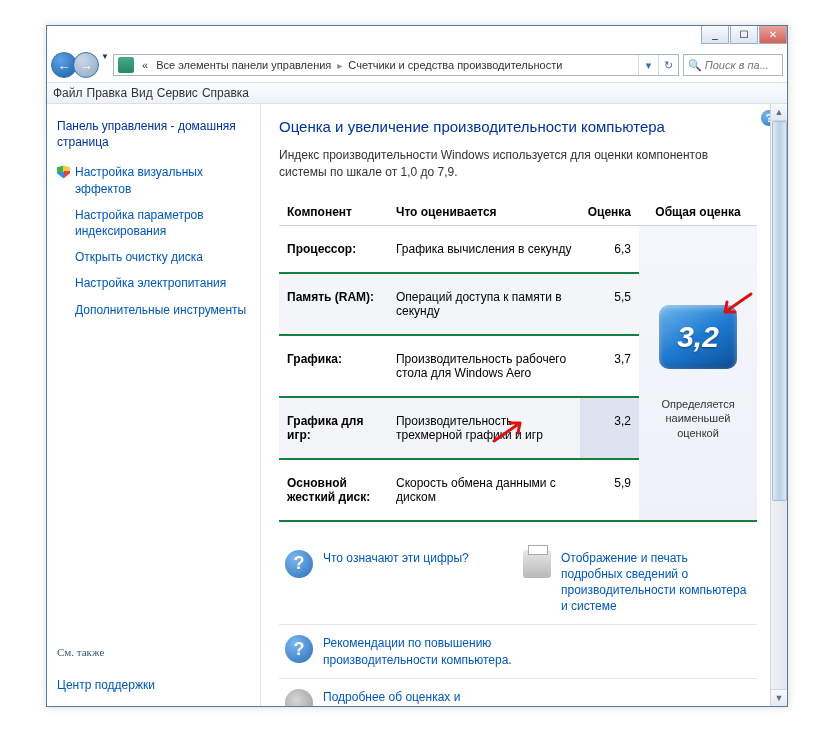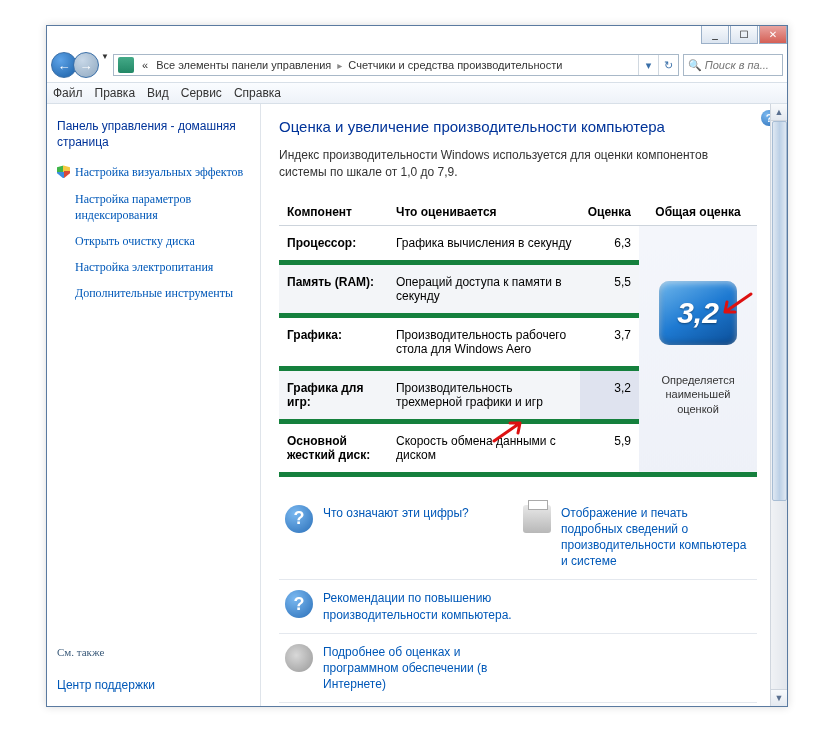--- a/index.html
+++ b/index.html
@@ -19,43 +19,43 @@
 .address-bar { flex: 1; height: 22px; border: 1px solid #a8b8c8; background: #fff; display: flex; align-items: center; font-size: 11px; margin-right: 4px; }
 .address-icon { width: 16px; height: 16px; margin: 0 4px; background: linear-gradient(#4a8,#286); border-radius: 2px; }
 .address-seg { padding: 0 4px; color: #333; cursor: pointer; }
 .address-sep { color: #888; font-size: 10px; padding: 0 2px; }
 .addr-controls { margin-left: auto; display: flex; }
 .addr-ctrl { width: 20px; height: 20px; display: flex; align-items: center; justify-content: center; color: #3a6fa8; font-size: 11px; cursor: pointer; border-left: 1px solid #d0d8e0; }
 .search-box { width: 100px; height: 22px; border: 1px solid #a8b8c8; background: #fff; display: flex; align-items: center; padding: 0 4px; }
 .search-box input { border: none; outline: none; font-size: 11px; width: 68px; font-style: italic; color: #888; }
 .search-icon { color: #3a6fa8; font-size: 11px; margin-right: 3px; }
 
-.menu-bar { height: 22px; border-top: 1px solid #d8e0e8; border-bottom: 1px solid #d8e0e8; background: linear-gradient(#fafcff,#eef2f8); display: flex; align-items: center; padding: 0 6px; gap: 12px; font-size: 12px; color: #333; }
+.menu-bar { height: 22px; border-top: 1px solid #d8e0e8; border-bottom: 1px solid #d8e0e8; background: linear-gradient(#fafcff,#eef2f8); display: flex; align-items: center; padding: 0 6px; gap: 4px; font-size: 12px; color: #333; }
 .menu-item { cursor: pointer; }
 
 .body-area { flex: 1; display: flex; position: absolute; top: 78px; bottom: 0; left: 0; right: 0; }
 
 .sidebar { width: 214px; border-right: 1px solid #dfe4ea; padding: 14px 10px; display: flex; flex-direction: column; font-size: 12px; }
 .sidebar-title { color: #003399; margin-bottom: 14px; line-height: 1.35; cursor: pointer; }
-.sidebar-link { color: #0058b8; line-height: 1.35; margin-bottom: 10px; padding-left: 18px; position: relative; cursor: pointer; font-family: Liberation Serif, serif; }
+.sidebar-link { color: #0058b8; line-height: 1.35; margin-bottom: 10px; padding-left: 18px; position: relative; cursor: pointer; }
 .sidebar-link.shielded::before { content: ""; position: absolute; left: 0; top: 1px; width: 13px; height: 13px; background: conic-gradient(#f5c942 0 25%, #d84a3a 25% 50%, #3a8de0 50% 75%, #3fb548 75% 100%); clip-path: polygon(50% 0, 100% 15%, 100% 60%, 50% 100%, 0 60%, 0 15%); }
 .sidebar-spacer { flex: 1; }
 .sidebar-footer-h { color: #3a5a7a; font-size: 11px; margin-bottom: 20px; font-family: Liberation Serif, serif; }
 .sidebar-footer-l { color: #0058b8; font-size: 12px; cursor: pointer; }
 
 .content { flex: 1; overflow-y: auto; padding: 14px 22px 14px 18px; position: relative; }
 .content h1 { color: #003399; font-size: 15px; font-weight: normal; margin-bottom: 12px; }
 .content .intro { font-size: 12px; color: #333; line-height: 1.4; margin-bottom: 18px; max-width: 480px; }
 
 .help-icon { position: absolute; right: 10px; top: 6px; width: 16px; height: 16px; border-radius: 50%; background: radial-gradient(circle at 35% 30%, #7ab8f0, #2a6fb8); color: #fff; font-size: 11px; font-weight: bold; display: flex; align-items: center; justify-content: center; cursor: pointer; }
 
 .score-table { width: 100%; border-collapse: collapse; font-size: 12px; }
 .score-table th { text-align: left; font-weight: bold; padding: 6px 8px; border-bottom: 1px solid #cdd4dc; }
 .score-table th.sc, .score-table td.sc { text-align: right; }
-.score-table td { padding: 10px 8px; border-bottom: 5px solid #15803d; vertical-align: top; }
+.score-table td { padding: 16px 8px; border-bottom: 2px solid #15803d; vertical-align: top; }
 .score-table tr:nth-child(even) td { background: #f3f5f8; }
 .score-table tr.hl td.sc { background: #dfe3ef; }
 .score-table td.nm { font-weight: bold; }
 
 .overall-cell { width: 118px; text-align: center; vertical-align: middle !important; background: linear-gradient(#f4f6fb,#eef1f8) !important; }
 .big-score { width: 78px; height: 64px; margin: 0 auto 8px; border-radius: 10px; background: linear-gradient(150deg, #6fb7ec 0%, #1e7ad2 50%, #0b4e98 100%); box-shadow: inset 0 2px 6px rgba(255,255,255,.5), inset 0 -2px 6px rgba(0,0,0,.25); display: flex; align-items: center; justify-content: center; color: #fff; font-size: 30px; font-weight: bold; text-shadow: 0 1px 2px rgba(0,0,0,.4); font-style: italic; }
 .overall-cap { font-size: 11px; color: #333; line-height: 1.3; margin-top: 28px; }
 
 .link-rows { margin-top: 18px; }
 .link-row { display: flex; gap: 10px; padding: 10px 6px; border-bottom: 1px solid #e4e8ee; }

